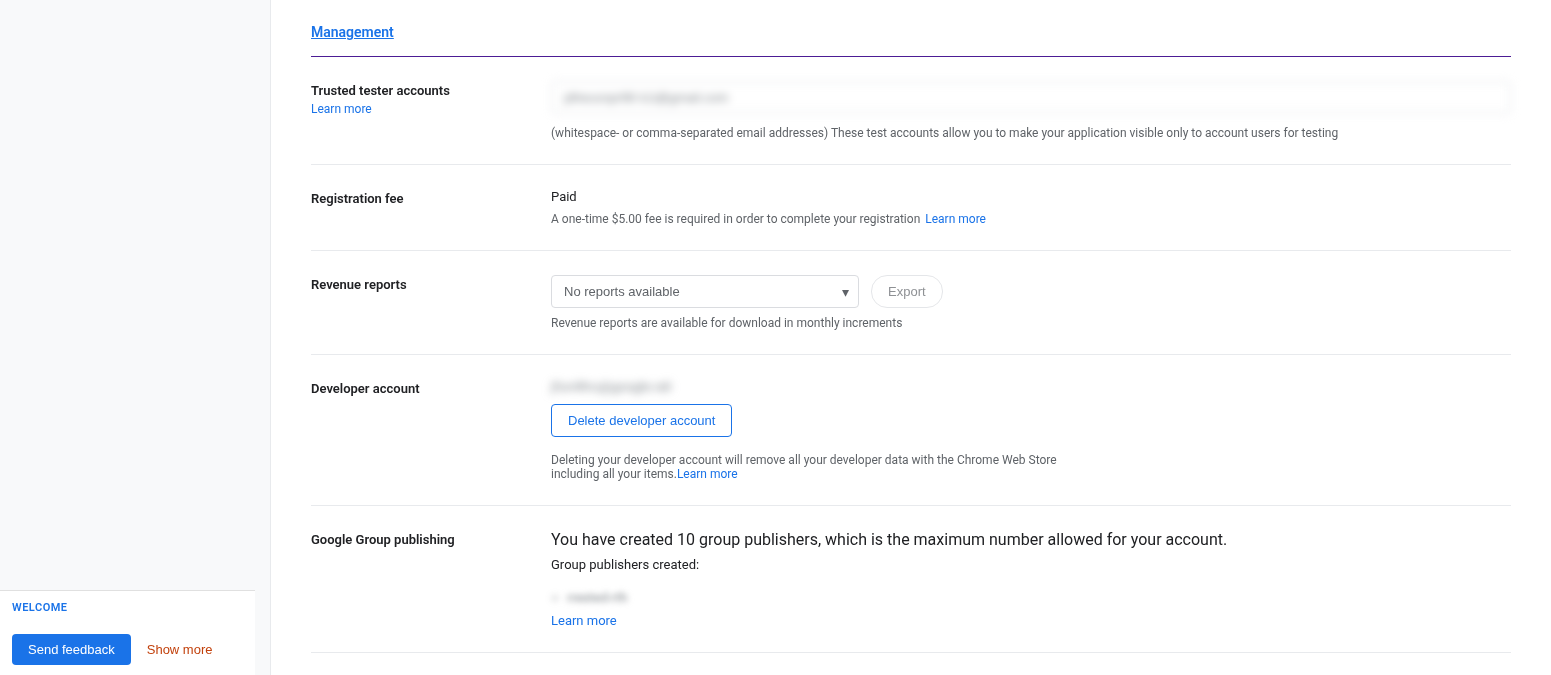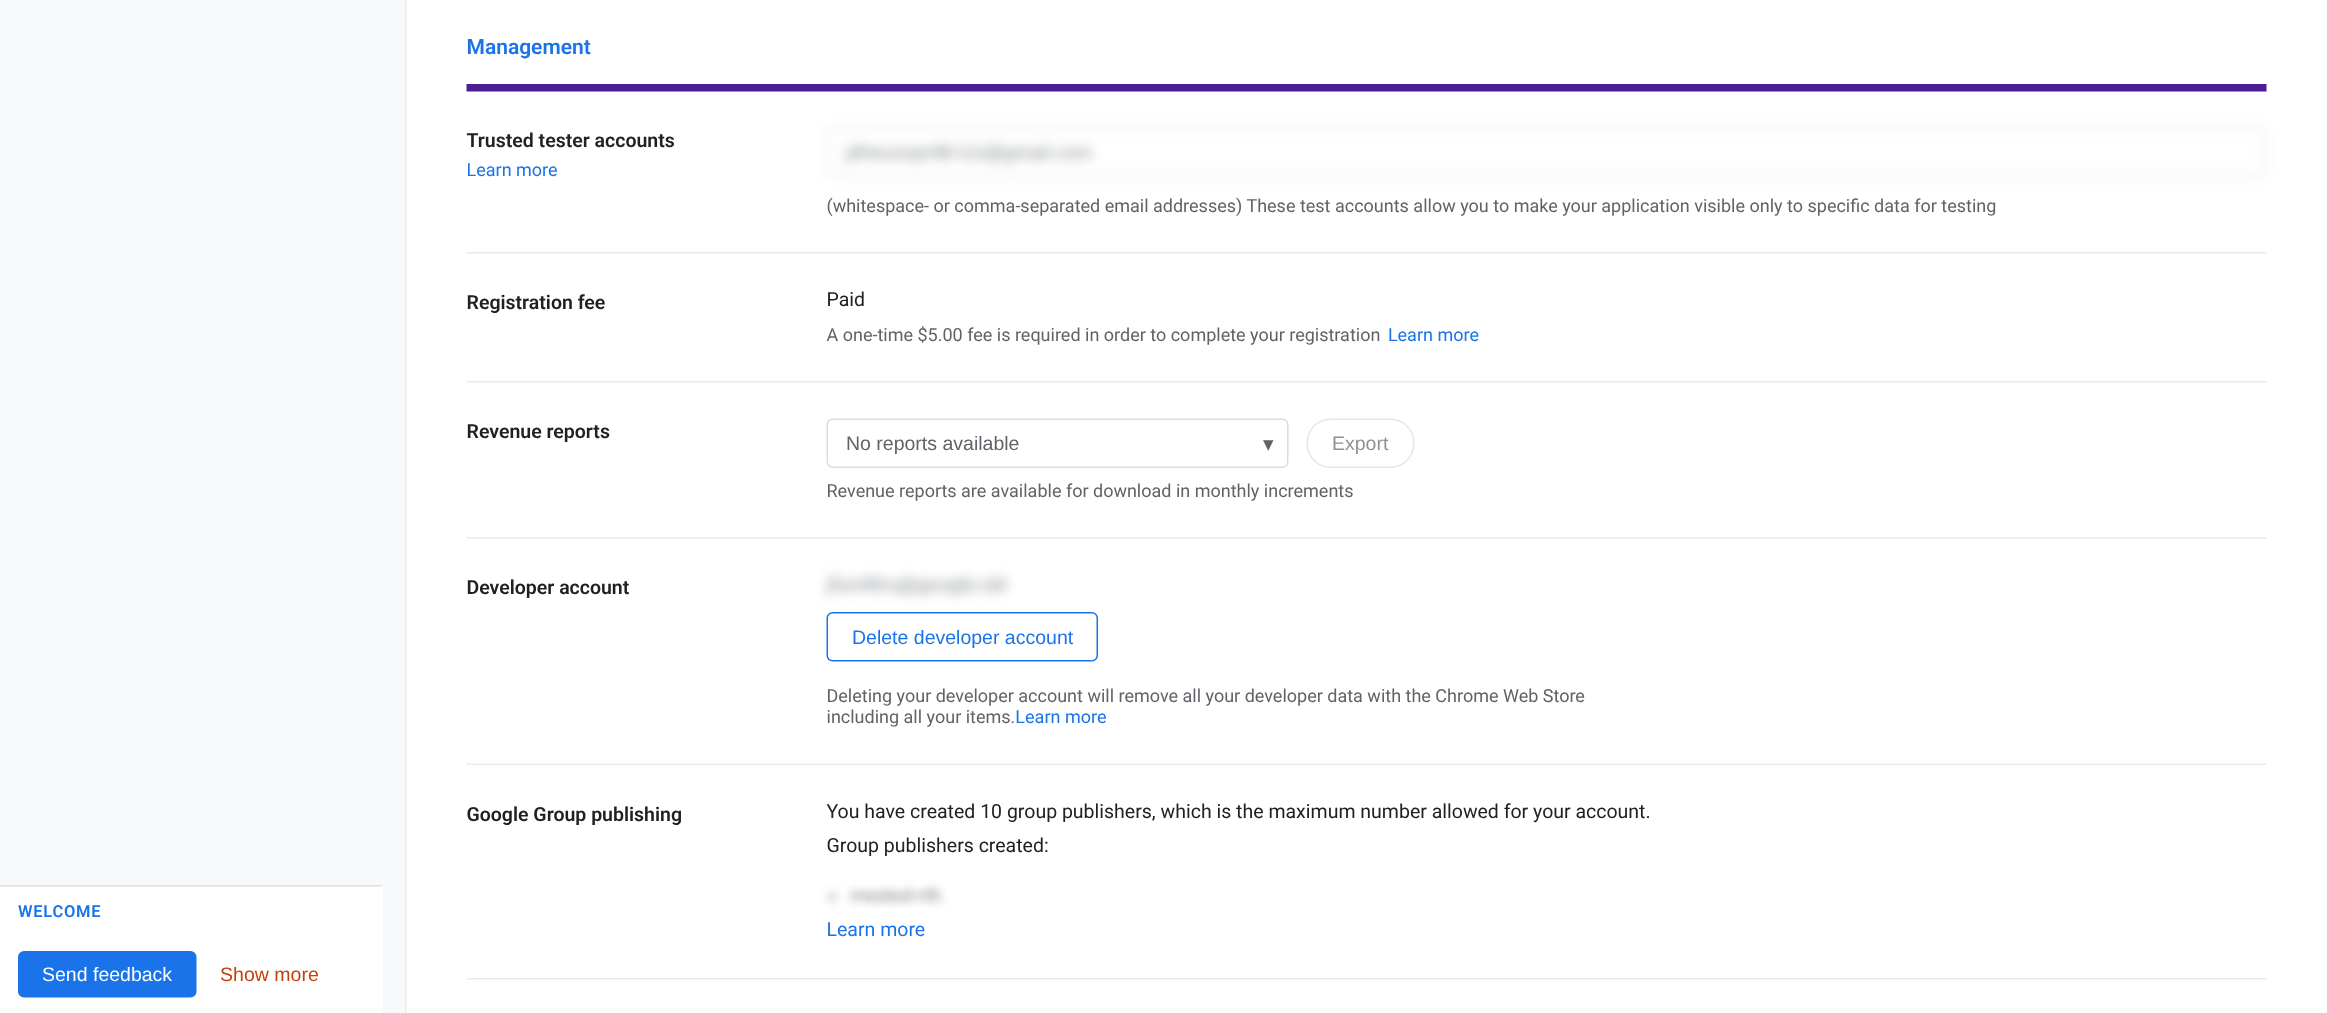--- a/index.html
+++ b/index.html
@@ -62,21 +62,22 @@
       flex: 1;
       background: #fff;
       padding: 0 40px 40px 40px;
       border-left: 1px solid #e8eaed;
     }
     .section-heading {
       font-size: 14px;
       font-weight: 600;
       color: #1a73e8;
       padding: 24px 0 16px 0;
-      border-bottom: 5px solid #4c1d95;
+      border-bottom: 1px solid #4c1d95;
+      text-decoration: underline;
     }
     .settings-row {
       display: flex;
       padding: 24px 0;
       border-bottom: 1px solid #e8eaed;
       align-items: flex-start;
     }
     .settings-label {
       width: 240px;
       flex-shrink: 0;
@@ -195,21 +196,21 @@
       font-size: 12px;
       color: #5f6368;
       margin-top: 6px;
       max-width: 520px;
     }
     .delete-description .learn-more {
       color: #1a73e8;
       text-decoration: none;
     }
     .group-publishing-text {
-      font-size: 13px;
+      font-size: 16px;
       color: #202124;
       margin-bottom: 8px;
     }
     .group-publishers-label {
       font-size: 13px;
       color: #202124;
       margin-bottom: 18px;
     }
     .publisher-list {
       list-style: none;
@@ -269,21 +270,21 @@
 
     <div class="section-heading">Management</div>
 
     <div class="settings-row">
       <div class="settings-label">
         <span>Trusted tester accounts</span>
         <a class="learn-more" href="#">Learn more</a>
       </div>
       <div class="settings-content">
         <input type="text" class="trusted-tester-input blurred" readonly="" value="jdheusnpr98 k1i@gmail.com" style="">
-        <div class="hint-text">(whitespace- or comma-separated email addresses) These test accounts allow you to make your application visible only to specific data for testing</div>
+        <div class="hint-text">(whitespace- or comma-separated email addresses) These test accounts allow you to make your application visible only to account users for testing</div>
       </div>
     </div>
 
     <div class="settings-row">
       <div class="settings-label">
         <span>Registration fee</span>
       </div>
       <div class="settings-content">
         <div class="paid-status">Paid</div>
         <div class="fee-description">

